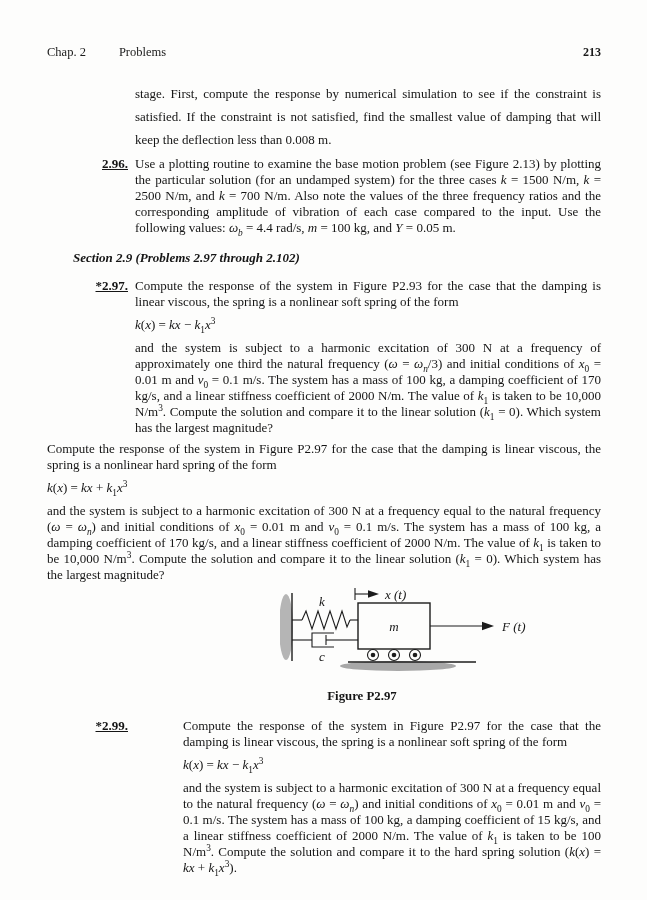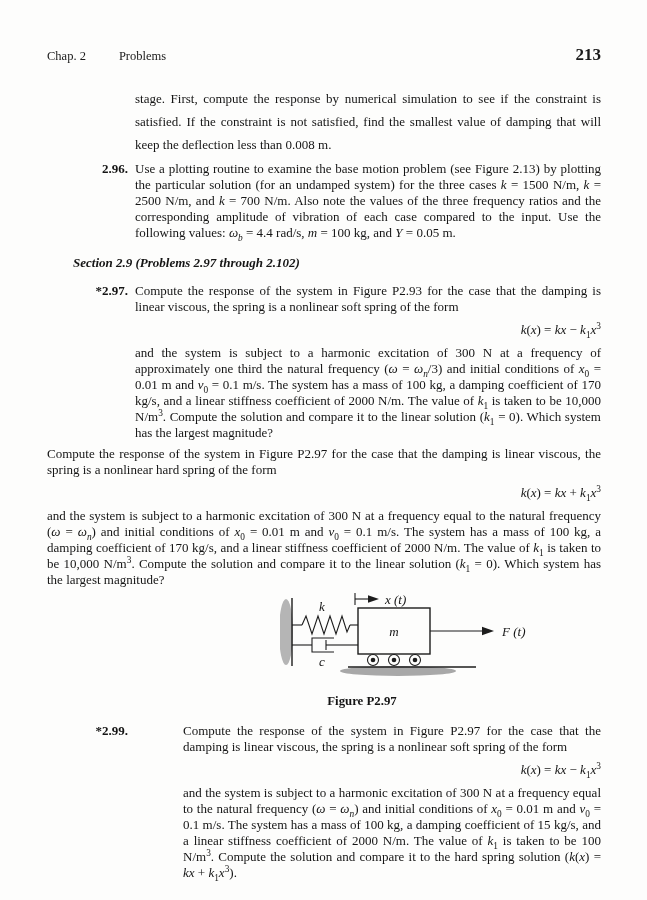--- a/index.html
+++ b/index.html
@@ -8,30 +8,30 @@
     font-family:"Liberation Serif", serif;font-size:13px;
     -webkit-font-smoothing:antialiased;
   }
   .page{padding:45px 46px 0 47px;box-sizing:border-box;width:647px;height:900px;background:#fdfdfc;}
   
   .running-head{
     display:flex;align-items:baseline;
     font-family:Liberation Serif, serif;font-size:12.5px;color:#1a1a1a;
   }
   .running-head .chapter{margin-right:33px;}
-  .running-head .pagenum{margin-left:auto;font-weight:bold;font-size:17px;}
+  .running-head .pagenum{margin-left:auto;font-weight:bold;font-size:12px;}
   
   .intro{margin:22px 0 0 88px;text-align:justify;line-height:23px;}
   .problem{display:flex;margin-top:5px;line-height:16px;}
-  .pnum{flex:none;width:81px;text-align:right;padding-right:7px;font-weight:bold;}
+  .pnum{flex:none;width:81px;text-align:right;padding-right:7px;font-weight:bold;text-decoration:underline;}
   .pbody{flex:1;text-align:justify;}
   .section-heading{
     margin:14px 0 12px 26px;font-weight:bold;font-style:italic;font-size:13px;
   }
-  .equation{text-align:right;margin:7px 0;font-size:13px;}
+  .equation{text-align:left;margin:7px 0;font-size:13px;}
   sub,sup{font-size:0.72em;line-height:0;}
   
   .figure-wrap{margin:4px 0 0 233px;}
   .figure-caption{
     margin:8px 0 0 180px;width:270px;text-align:center;
     font-weight:bold;font-size:12.8px;
   }
   .diagram text{font-family:"Liberation Serif", serif;font-style:italic;font-size:13px;fill:#151515;}
   .diagram .stroke{stroke:#1c1c1c;stroke-width:1.4;fill:none;}
   .diagram .thin{stroke:#1c1c1c;stroke-width:1.1;fill:none;}

